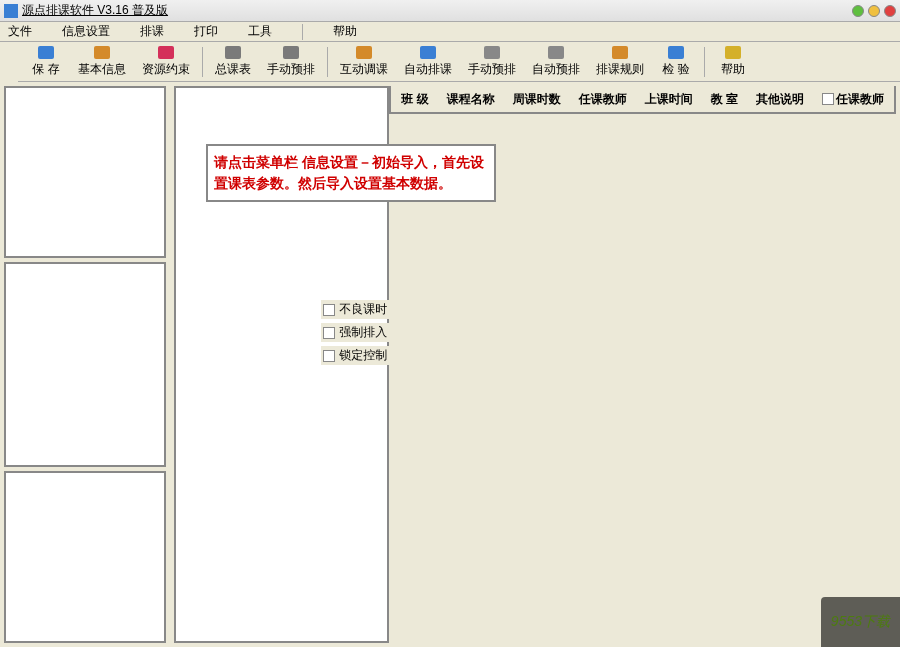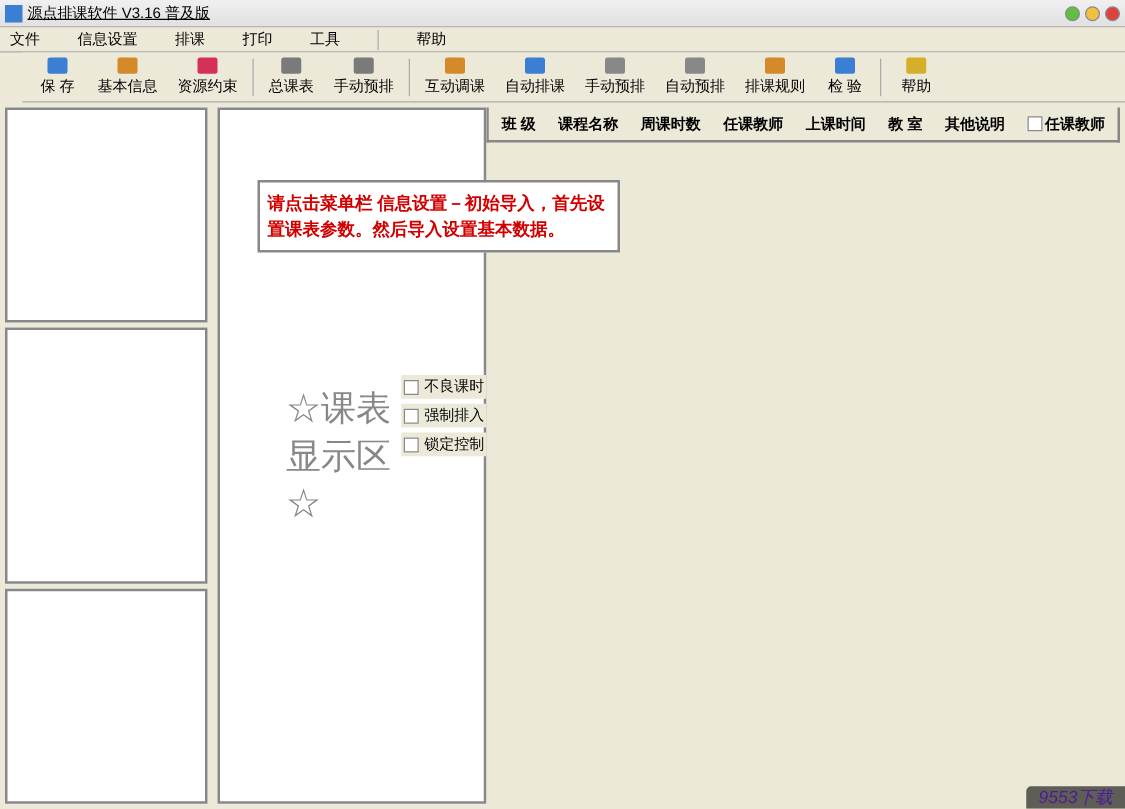--- a/index.html
+++ b/index.html
@@ -21,21 +21,21 @@
 .panel-box.mid { flex: 1.2; }
 .right-area { flex: 1; display: flex; flex-direction: row; padding: 4px; }
 .display-area { flex: 1; border: 2px solid #888; background: #fff; position: relative; }
 .hint-box { position: absolute; top: 56px; left: 30px; width: 290px; border: 2px solid #888; background: #fff; padding: 6px; color: #d00000; font-weight: bold; font-size: 14px; line-height: 1.5; }
 .center-text { position: absolute; top: 50%; left: 50%; transform: translate(-50%, -50%); font-size: 28px; color: #888; }
 .checkbox-group { position: absolute; right: -2px; top: 212px; display: flex; flex-direction: column; gap: 4px; }
 .cb-item { display: flex; align-items: center; gap: 4px; background: #ece9d8; padding: 1px 2px; }
 .cb-box { width: 12px; height: 12px; border: 1px solid #888; background: #fff; }
 .bottom-row { height: 28px; border: 2px solid #888; border-top: none; background: #ece9d8; display: flex; align-items: center; padding: 0 10px; gap: 18px; font-weight: bold; }
 .bottom-check { display: flex; align-items: center; gap: 2px; }
-.watermark { position: absolute; bottom: 0; right: 0; background: rgba(0,0,0,0.6); color: #4c1d95; padding: 0 10px; font-size: 14px; font-style: italic; border-radius: 4px 0 0 0; }
+.watermark { position: absolute; bottom: 0; right: 0; background: rgba(0,0,0,0.6); color: #4d7c0f; padding: 16px 10px; font-size: 14px; font-style: italic; border-radius: 4px 0 0 0; }
 </style>
 </head>
 <body>
 
 <div class="titlebar">
   <div class="titlebar-icon"></div>
   <div class="titlebar-text">源点排课软件 V3.16 普及版</div>
   <div class="win-controls">
     <div class="win-btn" style="background:#5fbf3f"></div>
     <div class="win-btn" style="background:#f0c040"></div>
@@ -109,21 +109,20 @@
 
 <div class="content">
   <div class="left-panel">
     <div class="panel-box"></div>
     <div class="panel-box mid"></div>
     <div class="panel-box"></div>
   </div>
   <div class="right-area">
     <div class="display-area">
       <div class="hint-box">请点击菜单栏 信息设置－初始导入，首先设置课表参数。然后导入设置基本数据。</div>
-      <div class="center-text">☆课表显示区☆</div>
       <div class="checkbox-group">
         <div class="cb-item">
             <div class="cb-box"></div>
             <span>不良课时</span>
           </div>
         <div class="cb-item">
             <div class="cb-box"></div>
             <span>强制排入</span>
           </div>
         <div class="cb-item">

